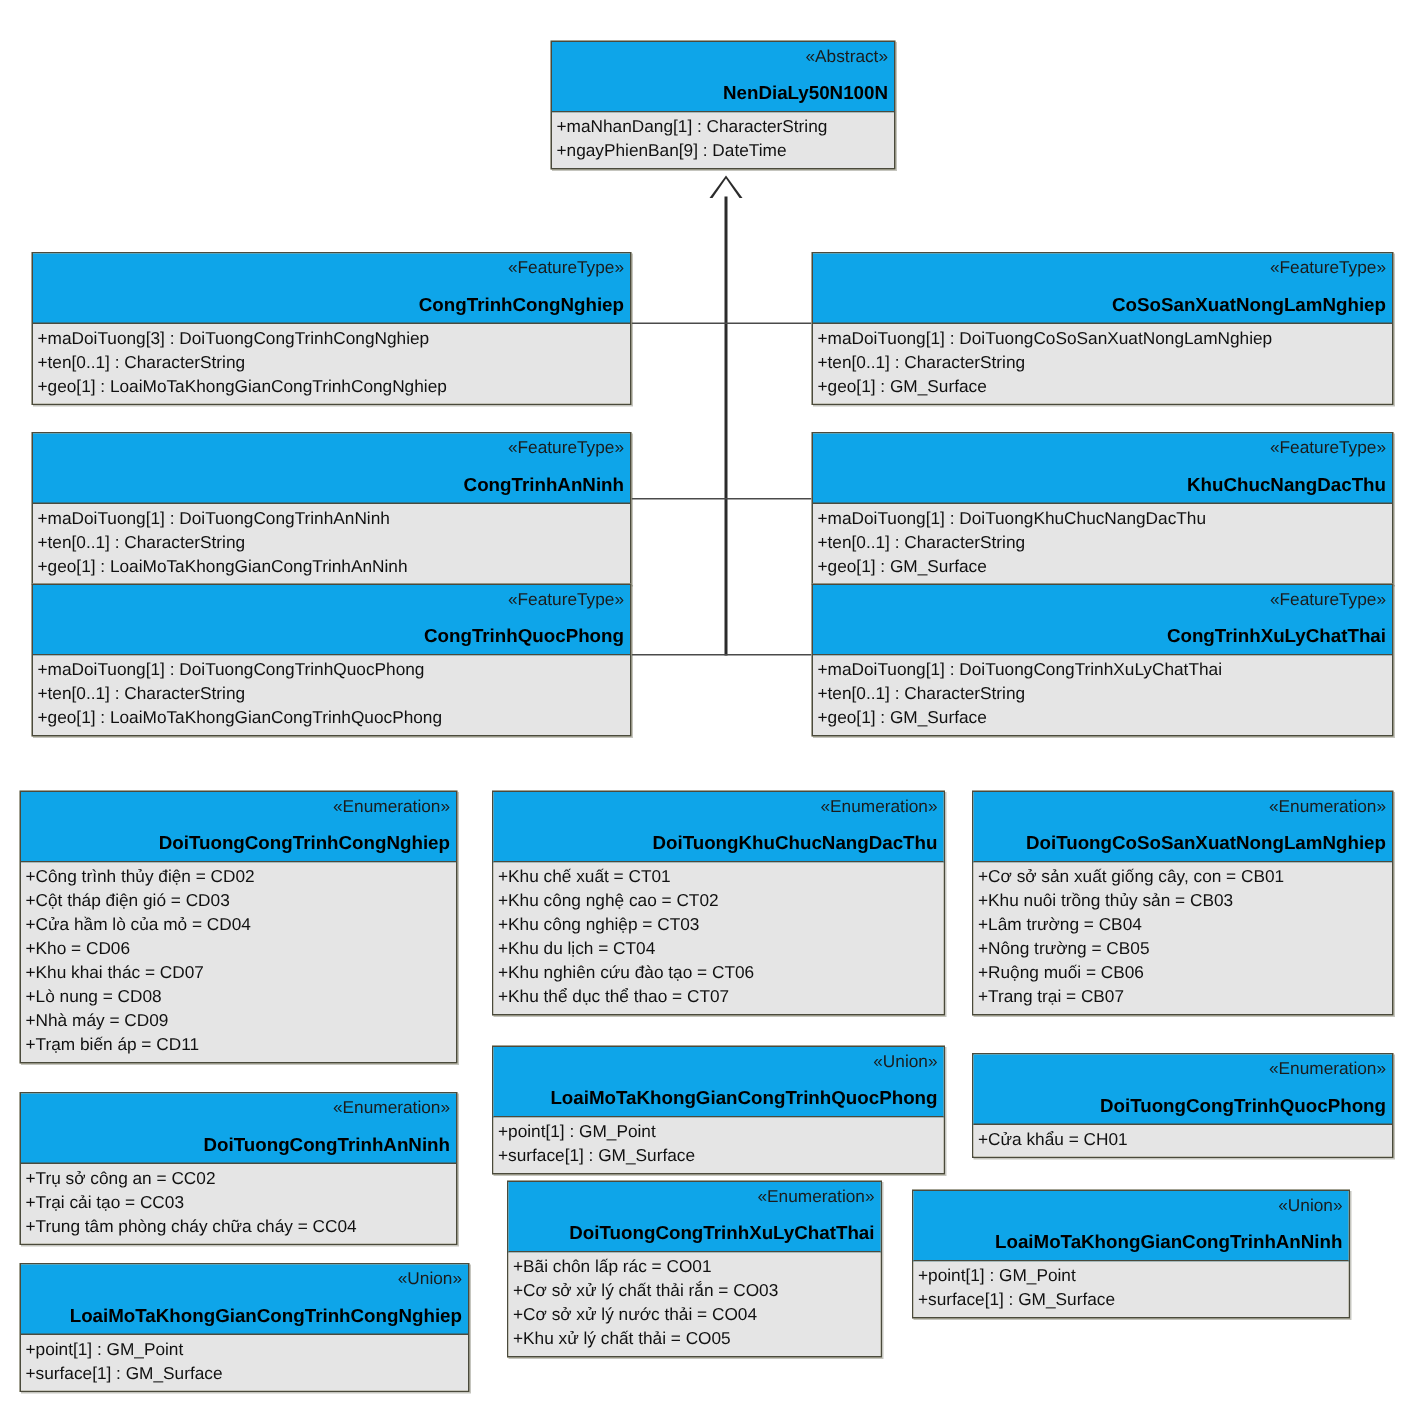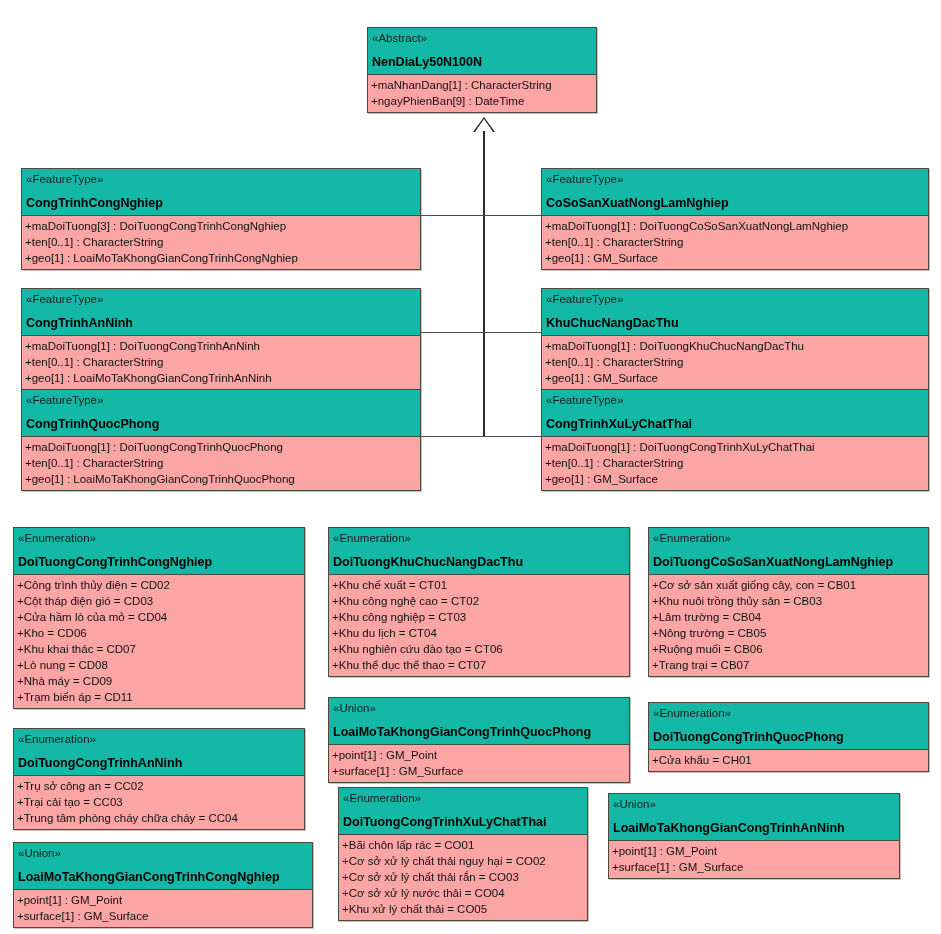--- a/index.html
+++ b/index.html
@@ -22,43 +22,43 @@
   
   .uml-box {
     position: absolute;
     box-sizing: border-box;
     background: #fbf8d8;
     border: 1px solid #4a4a3c;
     box-shadow: 1px 1px 0 rgba(90,90,70,0.35);
   }
   .uml-head {
     padding: 3px 4px 4px 4px;
-    text-align: left;
+    text-align: right;
     border-bottom: 1px solid #4a4a3c;
-    background: #14b8a6;
+    background: #0ea5e9;
   }
   .uml-stereo {
     display: block;
     font-size: 11.5px;
     line-height: 14px;
     color: #1b1b1b;
     white-space: nowrap;
   }
   .uml-name {
     display: block;
     font-size: 12.5px;
     line-height: 15px;
     font-weight: bold;
     color: #000000;
     white-space: nowrap;
     margin-top: 10px;
   }
   .uml-body {
     padding: 2px 0 3px 0;
-    background: #fca5a5;
+    background: #e5e5e5;
   }
   .uml-attr {
     display: block;
     font-size: 11.5px;
     line-height: 16px;
     color: #111111;
     padding-left: 3px;
     white-space: nowrap;
   }
 
@@ -261,21 +261,20 @@
     </div>
   </div>
 
   <div class="uml-box" style="left:338px; top:787px; width:250px;">
     <div class="uml-head">
       <span class="uml-stereo">«Enumeration»</span>
       <span class="uml-name">DoiTuongCongTrinhXuLyChatThai</span>
     </div>
     <div class="uml-body">
       <span class="uml-attr">+Bãi chôn lấp rác = CO01</span>
-      <span class="uml-attr">+Cơ sở xử lý chất thải nguy hại = CO02</span>
       <span class="uml-attr">+Cơ sở xử lý chất thải rắn = CO03</span>
       <span class="uml-attr">+Cơ sở xử lý nước thải = CO04</span>
       <span class="uml-attr">+Khu xử lý chất thải = CO05</span>
     </div>
   </div>
 
   <div class="uml-box" style="left:608px; top:793px; width:292px;">
     <div class="uml-head">
       <span class="uml-stereo">«Union»</span>
       <span class="uml-name">LoaiMoTaKhongGianCongTrinhAnNinh</span>

